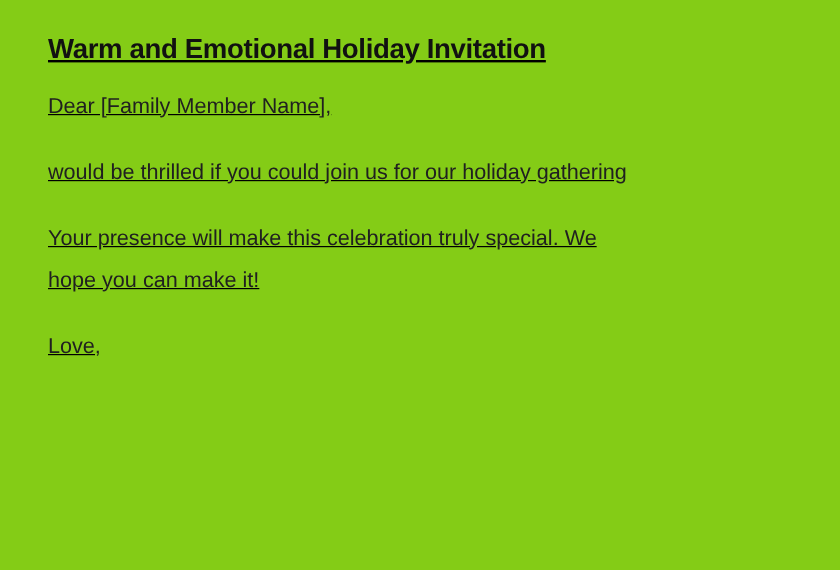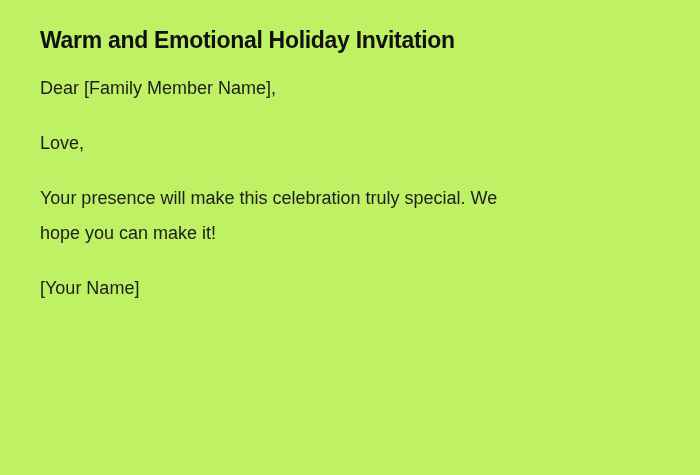--- a/index.html
+++ b/index.html
@@ -11,21 +11,22 @@
     width: 700px;
     height: 475px;
     overflow: hidden;
     font-family: "Liberation Sans", sans-serif;
   }
   .page {
     box-sizing: border-box;
     width: 700px;
     height: 475px;
     padding: 27px 40px 0 40px;
-    background: #bef264;
+    background: #84cc16;
+    text-decoration: underline;
   }
   .doc-title {
     margin: 0 0 16px 0;
     font-size: 23px;
     line-height: 1.2;
     font-weight: 700;
     letter-spacing: -0.3px;
     color: #111111;
     font-family: "Liberation Sans", sans-serif;
   }
@@ -47,28 +48,26 @@
 
 <main class="page">
 
   <h1 class="doc-title">Warm and Emotional Holiday Invitation</h1>
 
   <p class="doc-paragraph">
     <span class="doc-line">Dear [Family Member Name],</span>
   </p>
 
   <p class="doc-paragraph">
-  </p>
-
-  <p class="doc-paragraph">
-    <span class="doc-line">Love,</span>
+    <span class="doc-line">would be thrilled if you could join us for our holiday gathering</span>
   </p>
 
   <p class="doc-paragraph">
     <span class="doc-line">Your presence will make this celebration truly special. We</span>
     <span class="doc-line">hope you can make it!</span>
   </p>
 
   <p class="doc-paragraph">
-    <span class="doc-line">[Your Name]</span>
+    <span class="doc-line">Love,</span>
   </p>
+
 
 </main>
 
 </body></html>

